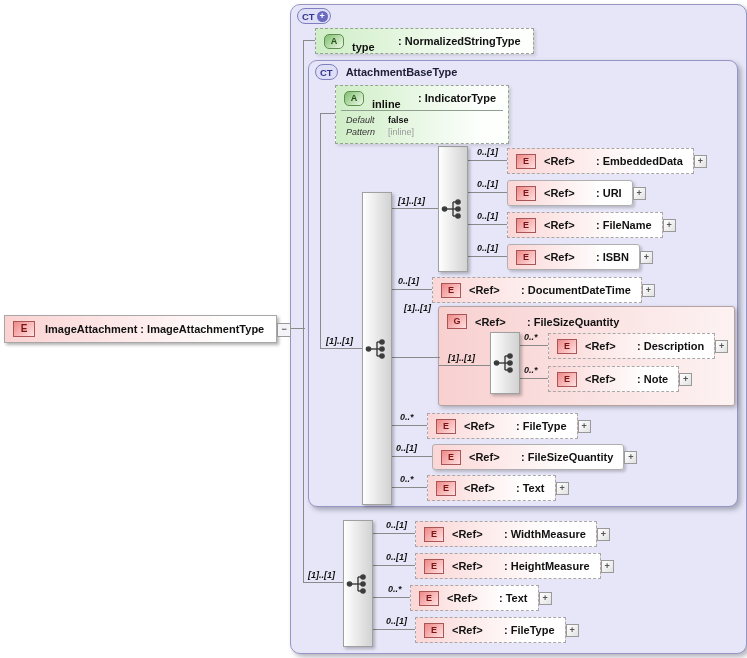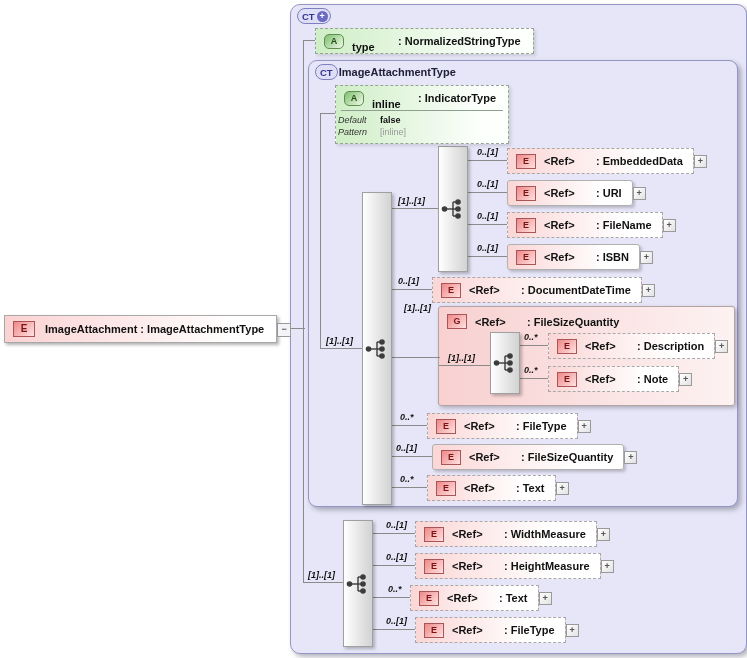--- a/index.html
+++ b/index.html
@@ -4,36 +4,36 @@
 <style>
   html,body{margin:0;padding:0;background:#fff;}
   #stage{position:relative;width:747px;height:658px;background:#ffffff;
          font-family:"Liberation Sans", sans-serif;overflow:hidden;}
 
   
   .ct-box{position:absolute;background:#e6e6f8;border:1px solid #9595c5;
           box-shadow:3px 3px 5px rgba(90,90,110,.45);}
   .ct-outer{border-radius:10px;}
   .ct-inner{border-radius:9px;}
-  .ct-title{position:absolute;display:flex;align-items:center;gap:1px;
+  .ct-title{position:absolute;display:flex;align-items:center;gap:8px;
             font-size:11px;font-weight:bold;color:#20203a;white-space:nowrap;}
 
   .badge-ct{display:inline-flex;align-items:center;background:#dedef6;border:1px solid #7f7fbf;
             color:#34348c;border-radius:8px;padding:0 4px;height:14px;font-size:9.5px;font-weight:bold;}
   .ct-plus-circle{display:inline-block;width:11px;height:11px;border-radius:50%;background:#6a6ac0;
             color:#fff;font-size:9px;line-height:11px;text-align:center;font-weight:bold;margin-left:2px;margin-right:-2px;}
 
   
   .attr-box{position:absolute;display:inline-block;background:linear-gradient(to right,#cfeec6,#fdfffd 85%);
             border:1px dashed #96a396;box-shadow:2px 2px 3px rgba(0,0,0,.12);white-space:nowrap;}
   .attr-row{display:flex;align-items:center;height:24px;padding:0 12px 0 8px;}
   .attr-name{width:46px;margin-left:8px;font-size:11px;font-weight:bold;color:#111;margin-top:12px;}
   .attr-type{font-size:11px;font-weight:bold;color:#111;}
   .attr-sep{border-top:1px solid #8f9f8f;margin:0 5px;}
-  .attr-props{padding:3px 10px 5px 2px;}
+  .attr-props{padding:3px 10px 5px 10px;}
   .prop-row{display:flex;font-size:9px;line-height:12px;}
   .prop-label{width:42px;font-style:italic;color:#333;}
   .prop-value{font-weight:bold;color:#111;}
   .prop-value.muted{color:#999;font-weight:normal;}
 
   
   .el-row{position:absolute;display:inline-flex;align-items:center;height:24px;
           padding:0 10px 0 8px;background:linear-gradient(to right,#fbd6d6,#ffffff 75%);
           white-space:nowrap;}
   .el-dashed{border:1px dashed #a8a8a8;}
@@ -184,21 +184,21 @@
   </div>
 
   <div class="ct-title" style="left:297px;top:8px;">
     <span class="badge-ct">
         <span>CT</span>
         <span class="ct-plus-circle">+</span>
       </span>
   </div>
   <div class="ct-title" style="left:315px;top:64px;">
     <span class="badge-ct">CT</span>
-    <span>ImageAttachmentType</span>
+    <span>AttachmentBaseType</span>
   </div>
 
   <div class="attr-box" style="left:315px;top:28px;">
     <div class="attr-row">
       <span class="badge badge-a">A</span>
       <span class="attr-name">type</span>
       <span class="attr-type">: NormalizedStringType</span>
     </div>
   </div>
 

